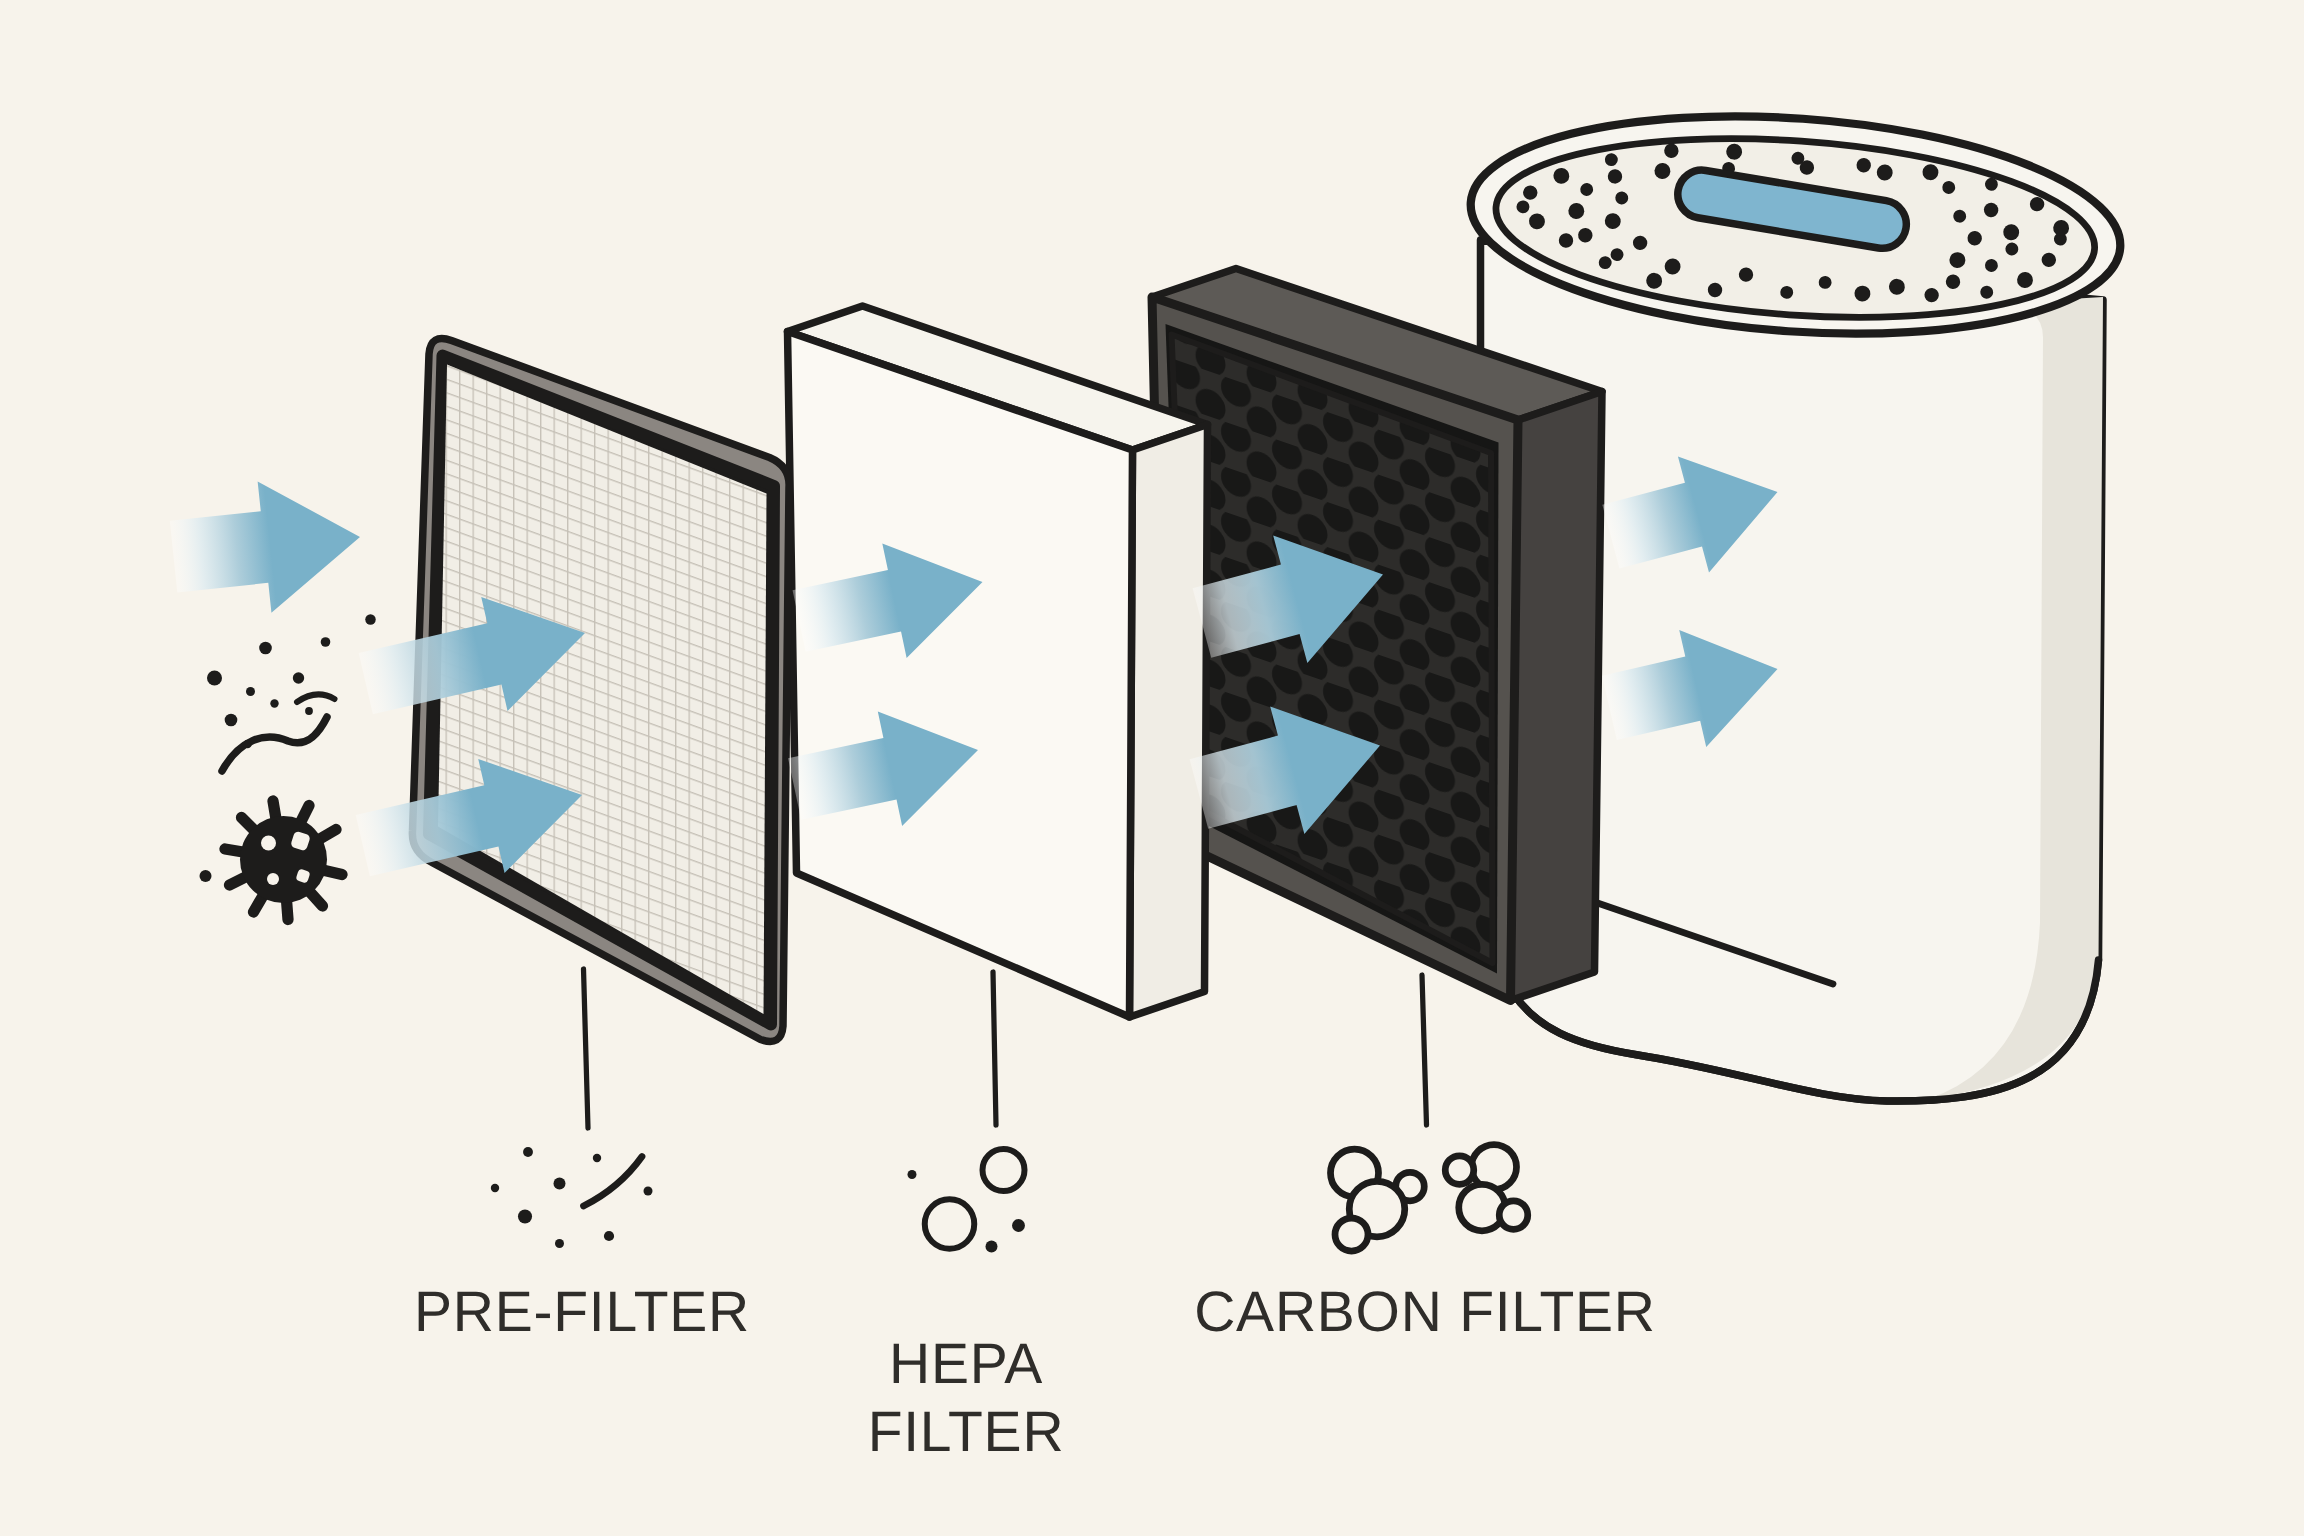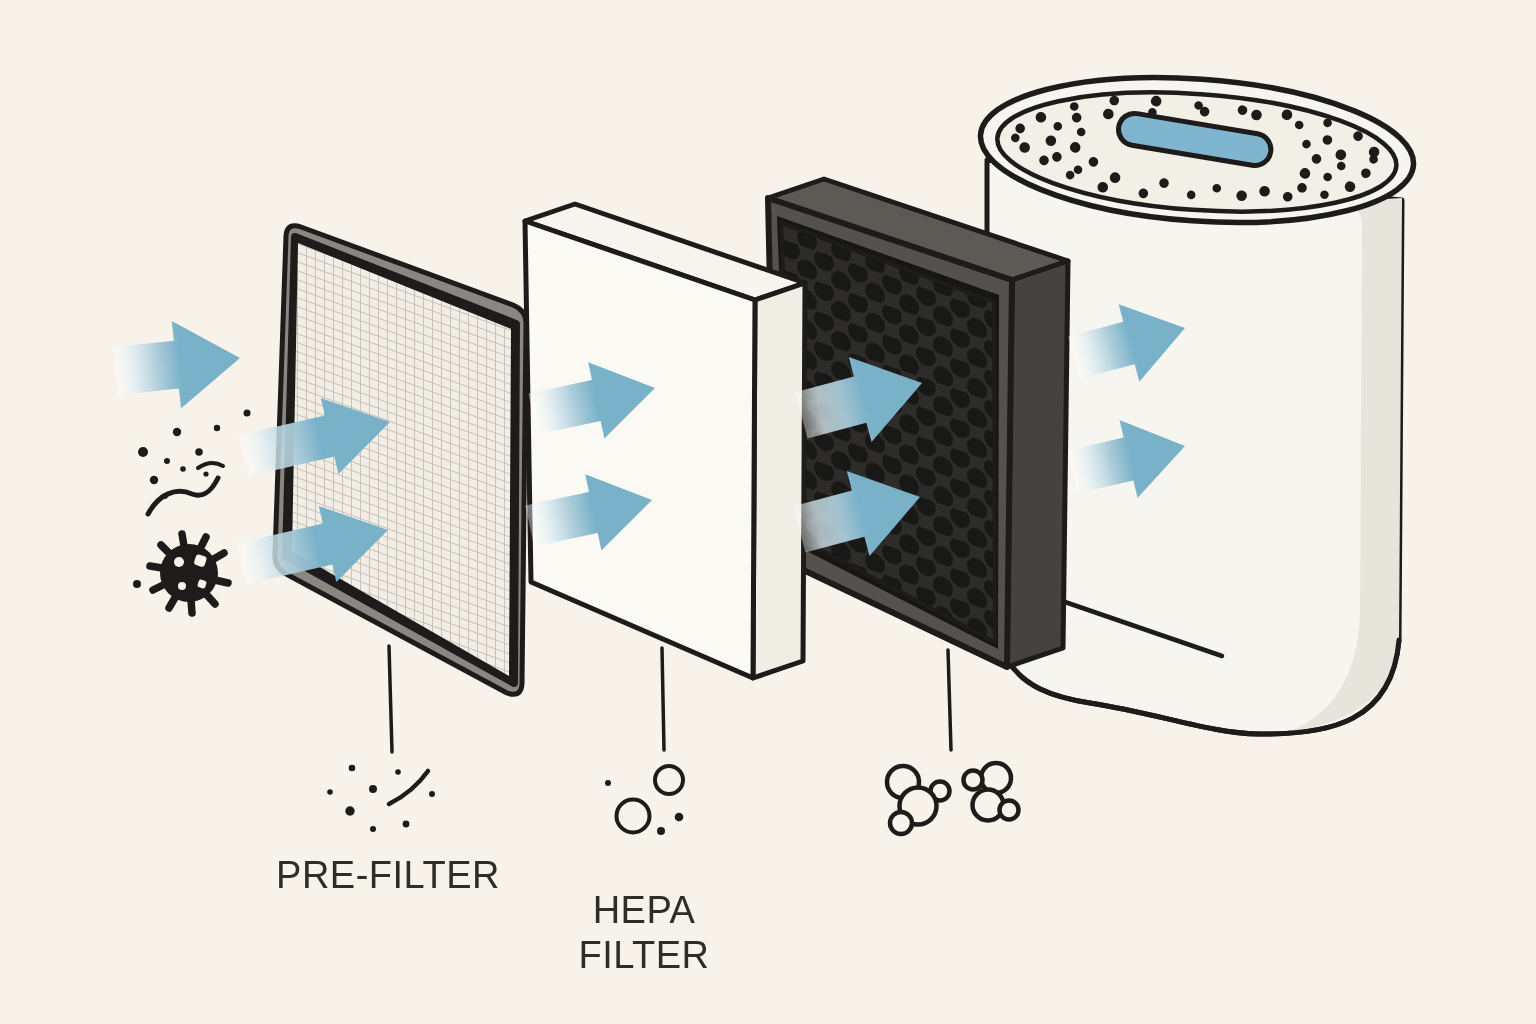--- a/index.html
+++ b/index.html
@@ -202,13 +202,14 @@
 </svg>
 
 <div class="label" style="left:388px; top:853px;">
   <span>PRE-FILTER</span>
 </div>
 <div class="label" style="left:644px; top:853px;margin-top:35px;">
   <div>HEPA</div>
   <div>FILTER</div>
 </div>
 <div class="label" style="left:950px; top:853px;">
+  <div>CARBON FILTER</div>
 </div>
 
 </body></html>

